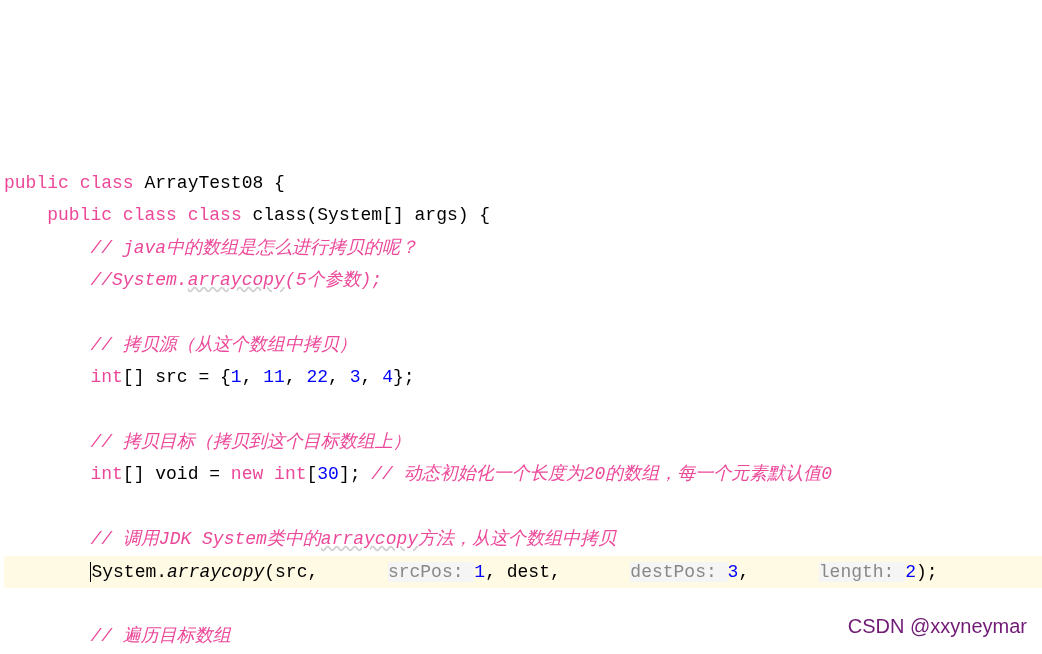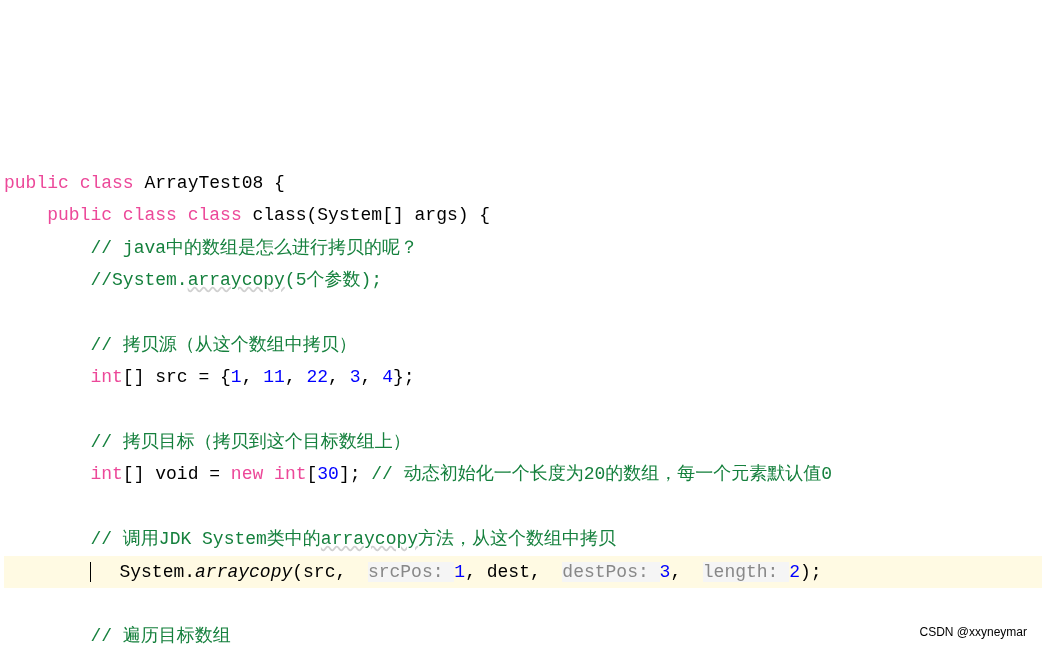--- a/index.html
+++ b/index.html
@@ -20,56 +20,57 @@
       overflow: hidden;
     }
     .code-container {
       padding-left: 4px;
     }
     .keyword {
       color: #ec4899;
       font-weight: normal;
     }
     .comment {
-      color: #15803d;
+      color: #ec4899;
+      font-style: italic;
     }
     .comment-underline {
       text-decoration: underline;
       text-decoration-style: wavy;
       text-decoration-color: #d0d0d0;
     }
     .number {
       color: #0000ff;
     }
     .static-method {
       font-style: italic;
       color: #000000;
     }
     .param-hint {
       color: #888888;
       background: #f5f5f5;
       font-style: normal;
+      margin-left: 48px;
     }
     .highlight-line {
       background: #fffae3;
       display: inline-block;
       width: 100%;
     }
     .watermark {
       position: absolute;
       bottom: 10px;
       right: 15px;
-      color: #000000;
-      font-size: 12px;
+      color: #701a75;
+      font-size: 20px;
       font-family: Arial, sans-serif;
       font-style: normal;
     }
     .cursor-bar {
       border-left: 1px solid #000;
-      padding-left: 28px;
     }
   </style>
 </head>
 <body>
 
 
 
 <div class="code-container">
 <span><span class="keyword">public</span> <span class="keyword">class</span> <span>ArrayTest08</span><span> {</span></span>
     <span><span class="keyword">public</span> <span class="keyword">class</span> <span class="keyword">class</span> <span>class</span><span>(System[] args) {</span></span>

